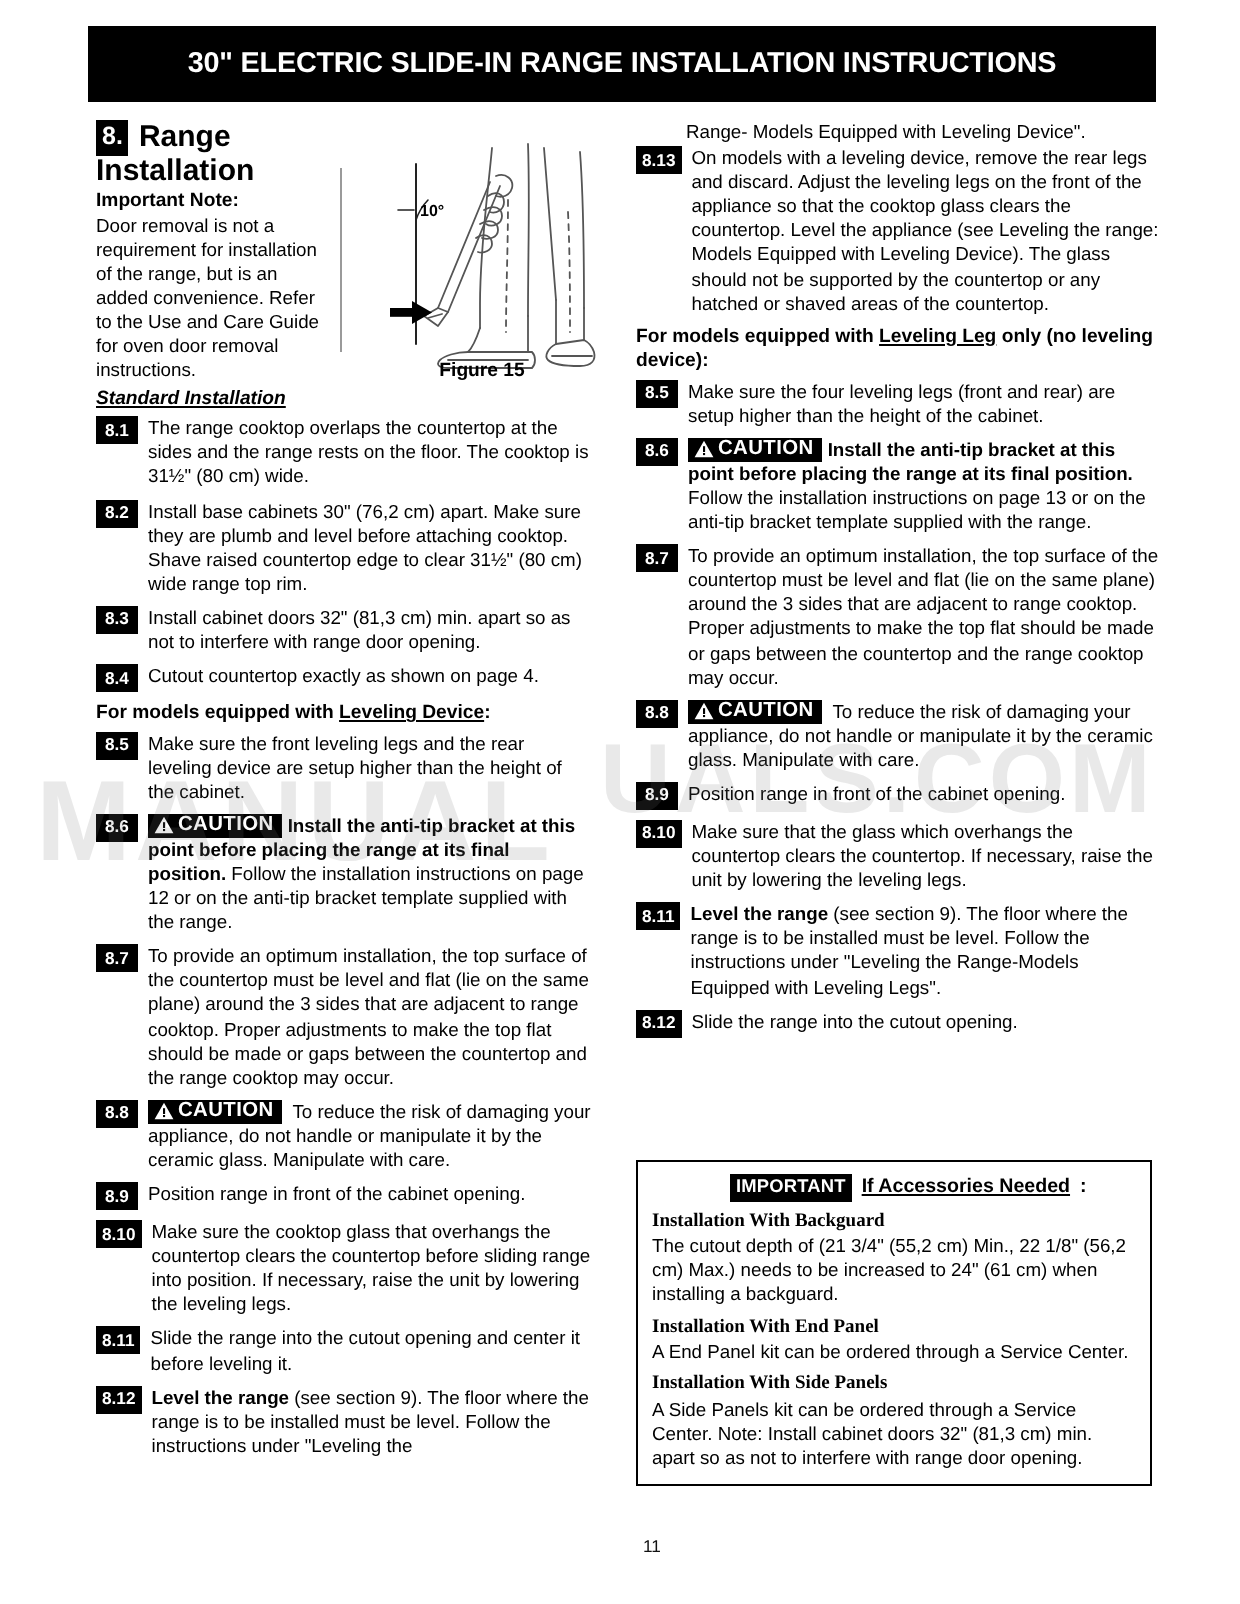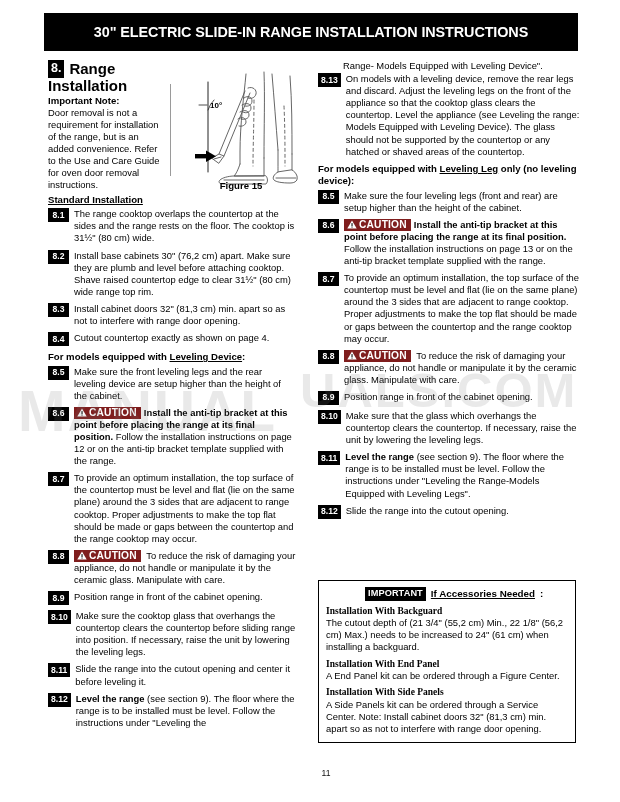--- a/index.html
+++ b/index.html
@@ -140,20 +140,21 @@
     font-size: 9.4px;
     line-height: 12.1px;
   }
 
   .sub-head {
     font-weight: bold;
     text-decoration: underline;
     font-size: 9.6px;
     margin: 3px 0 2px 0;
     display: block;
+    font-style: italic;
   }
   .group-head {
     font-weight: bold;
     font-size: 9.6px;
     margin: 5px 0 2px 0;
     line-height: 12.4px;
   }
   .group-head u { text-decoration: underline; }
 
   
@@ -186,21 +187,21 @@
   .cont-r {
     margin: 0 0 0px 25px;
     font-size: 9.4px;
     line-height: 12.1px;
   }
 
   
   .caution {
     display: inline-flex;
     align-items: center;
-    background: #7f1d1d;
+    background: #000000;
     color: #fff;
     padding: 0px 4px 1px 3px;
     vertical-align: -1px;
     margin-right: 3px;
   }
   .caution .tri {
     position: relative;
     width: 10px;
     height: 9px;
     margin-right: 2px;
@@ -534,21 +535,21 @@
     <div class="imp-head-row">
       <span class="imp-badge">IMPORTANT</span>
       <span class="imp-head-text">If Accessories Needed</span>
       <span class="imp-head-colon">:</span>
     </div>
 
     <div class="imp-sub" style="margin-top:0;">Installation With Backguard</div>
     <div class="imp-body">The cutout depth of (21 3/4" (55,2 cm) Min., 22 1/8" (56,2 cm) Max.) needs to be increased to 24" (61 cm) when installing a backguard.</div>
 
     <div class="imp-sub">Installation With End Panel</div>
-    <div class="imp-body">A End Panel kit can be ordered through a Figure Center.</div>
+    <div class="imp-body">A End Panel kit can be ordered through a Service Center.</div>
 
     <div class="imp-sub">Installation With Side Panels</div>
     <div class="imp-body">A Side Panels kit can be ordered through a Service Center. Note: Install cabinet doors 32" (81,3 cm) min. apart so as not to interfere with range door opening.</div>
   </div>
 
   <div class="page-num">11</div>
 
 </div>
 
 </body></html>

